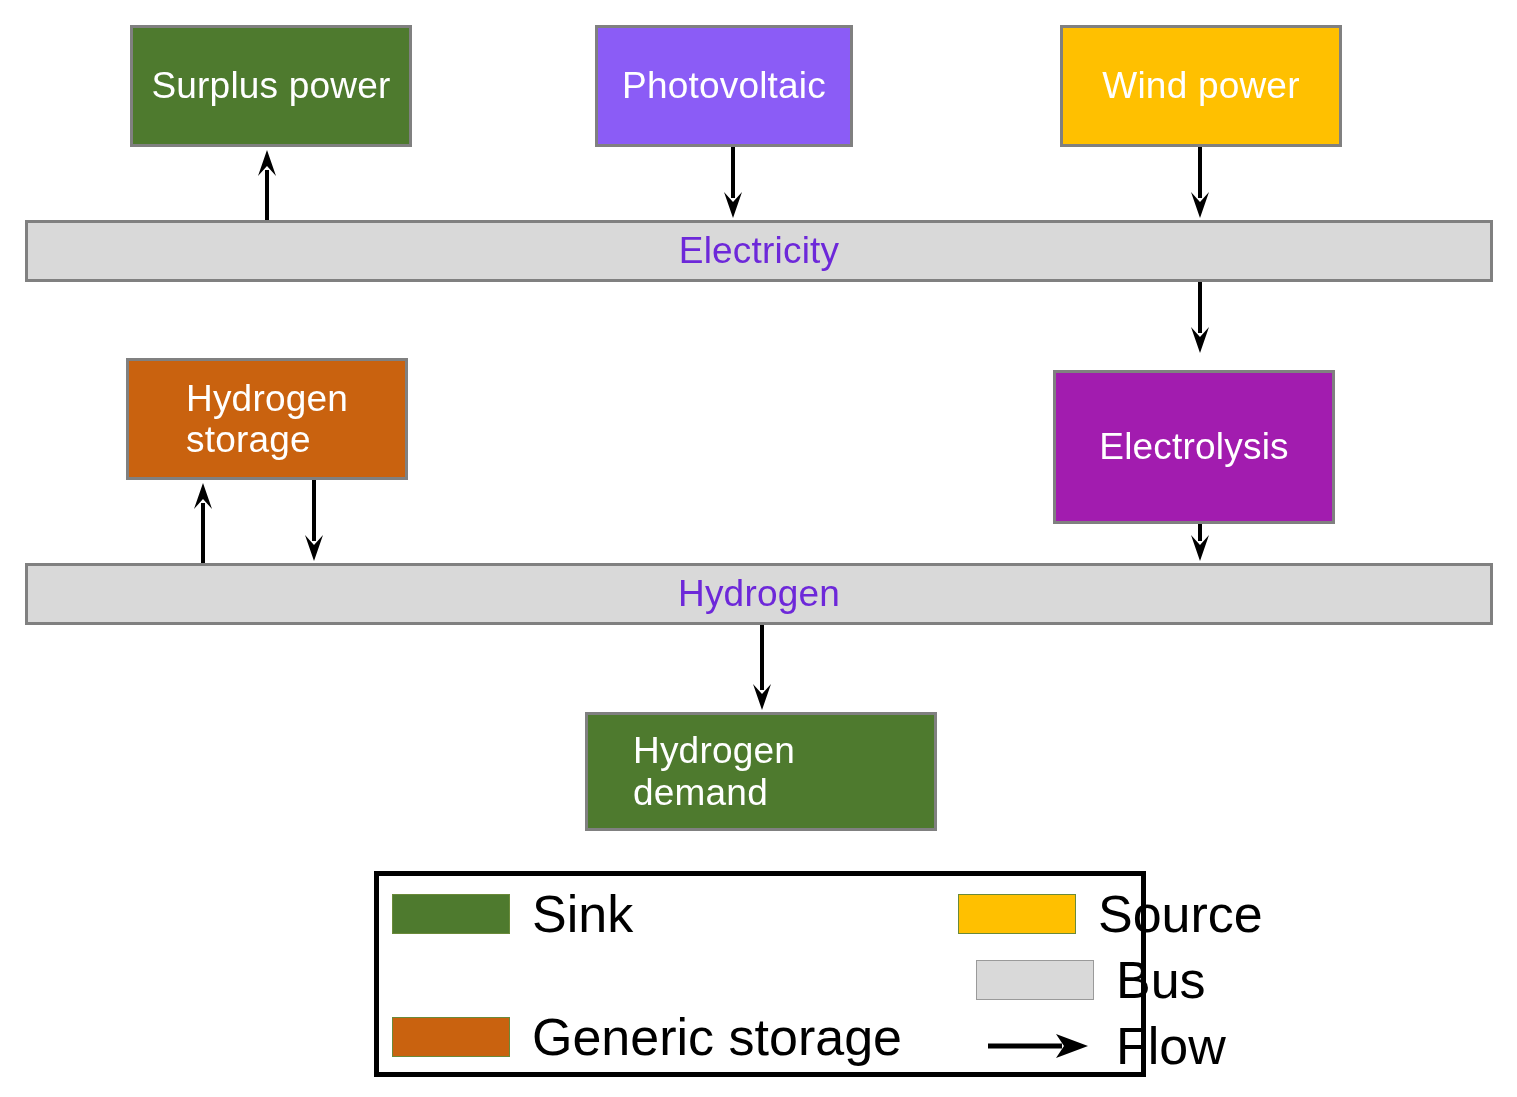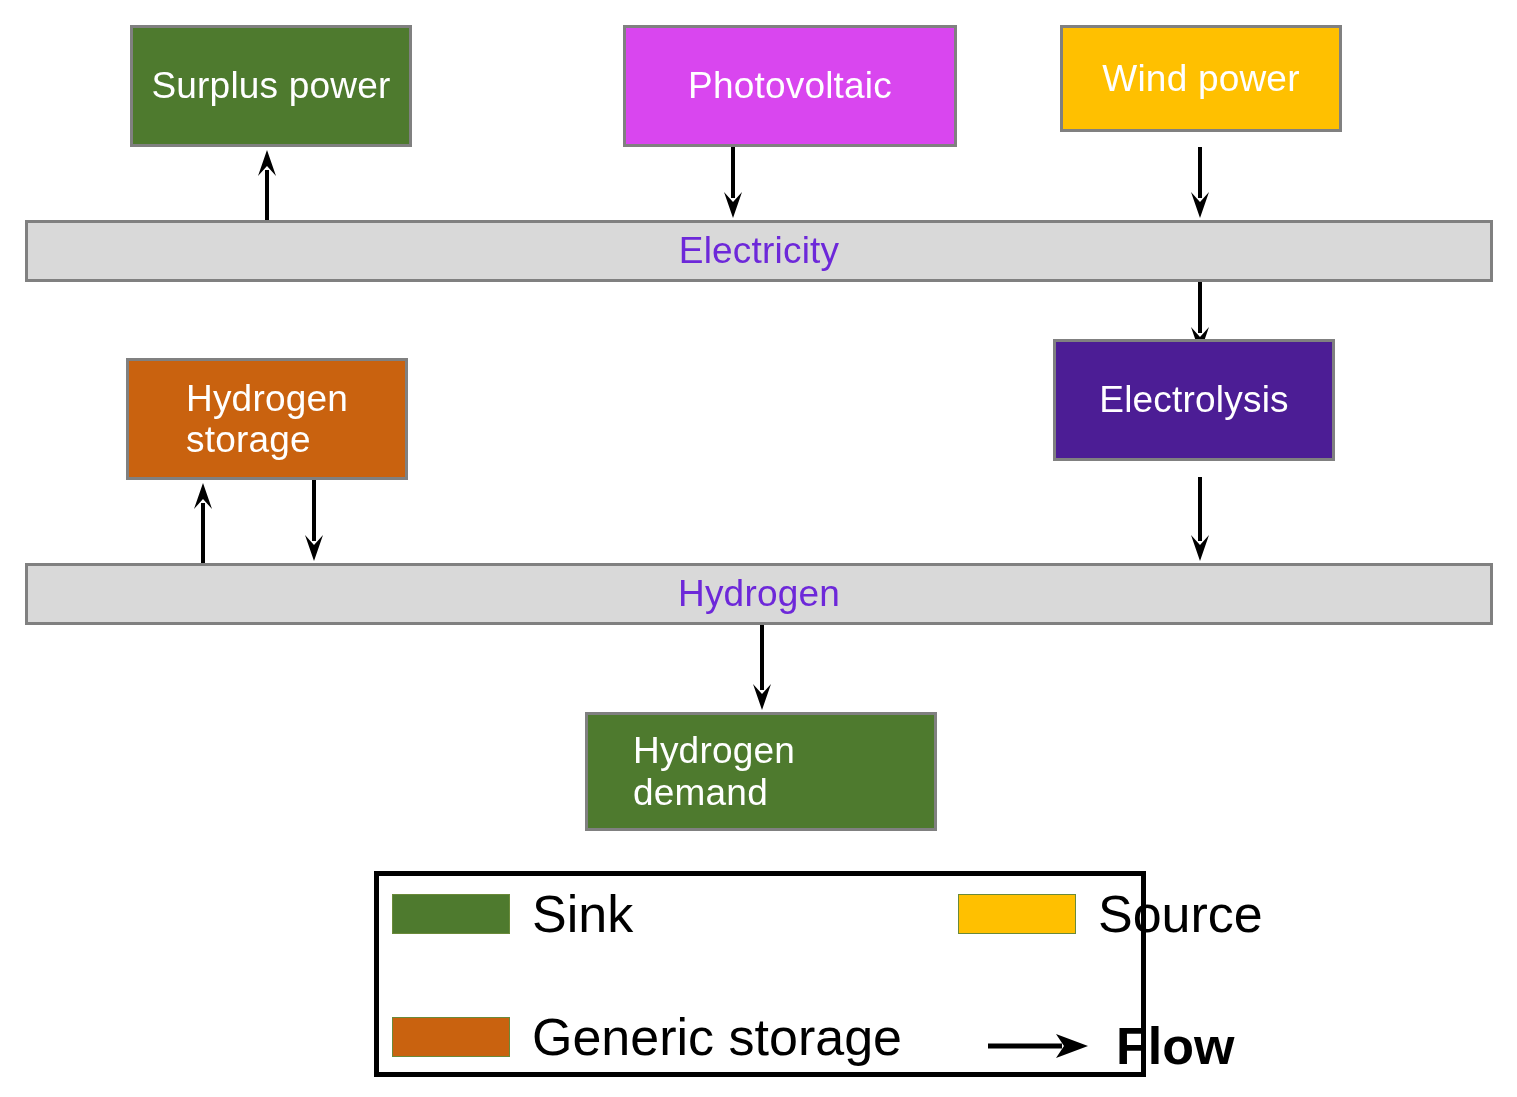--- a/index.html
+++ b/index.html
@@ -121,34 +121,34 @@
       <g>
         <line x1="762" y1="625" x2="762" y2="690" stroke="#000000" stroke-width="4"></line>
         <path d="M 762 710 L 753 684 L 762 693.88 L 771 684 Z" fill="#000000"></path>
       </g>
     </svg>
 
   <div id="nodes-layer">
       <div class="node" style="left: 130px; top: 25px; width: 282px; height: 122px; background: rgb(78, 122, 46);">
         <span class="node-label">Surplus power</span>
       </div>
-      <div class="node" style="left: 595px; top: 25px; width: 334px; height: 122px; background: #d946ef; margin-left: 28px;">
+      <div class="node" style="left: 595px; top: 25px; width: 258px; height: 122px; background: #8b5cf6;">
         <span class="node-label">Photovoltaic</span>
       </div>
-      <div class="node" style="left: 1060px; top: 25px; width: 282px; height: 107px; background: rgb(255, 192, 0);">
+      <div class="node" style="left: 1060px; top: 25px; width: 282px; height: 122px; background: rgb(255, 192, 0);">
         <span class="node-label">Wind power</span>
       </div>
       <div class="node bus" style="left: 25px; top: 220px; width: 1468px; height: 62px; background: rgb(217, 217, 217);">
         <span class="node-label">Electricity</span>
       </div>
       <div class="node" style="left: 126px; top: 358px; width: 282px; height: 122px; background: rgb(201, 98, 15);">
         <span class="node-label">Hydrogen
 storage</span>
       </div>
-      <div class="node" style="left: 1053px; top: 339px; width: 282px; height: 122px; background: #4c1d95;">
+      <div class="node" style="left: 1053px; top: 370px; width: 282px; height: 154px; background: #a21caf;">
         <span class="node-label">Electrolysis</span>
       </div>
       <div class="node bus" style="left: 25px; top: 563px; width: 1468px; height: 62px; background: rgb(217, 217, 217);">
         <span class="node-label">Hydrogen</span>
       </div>
       <div class="node" style="left: 585px; top: 712px; width: 352px; height: 119px; background: rgb(78, 122, 46); padding-left: 45px;">
         <span class="node-label">Hydrogen demand</span>
       </div>
     </div>
 
@@ -159,21 +159,25 @@
           <span class="legend-text">Sink</span>
         </div>
         <div class="legend-item" style="left: 13px; top: 135px;">
           <div class="legend-swatch" style="background: rgb(201, 98, 15);"></div>
           <span class="legend-text">Generic storage</span>
         </div>
         <div class="legend-item" style="left: 579px; top: 12px;">
           <div class="legend-swatch" style="background: rgb(255, 192, 0);"></div>
           <span class="legend-text">Source</span>
         </div>
-        <div class="legend-item" style="left: 597px; top: 144px; font-weight: bold;">
+        <div class="legend-item" style="left: 597px; top: 78px;">
+          <div class="legend-swatch bus-swatch" style="background: rgb(217, 217, 217);"></div>
+          <span class="legend-text">Bus</span>
+        </div>
+        <div class="legend-item" style="left: 597px; top: 144px;">
           <div class="legend-arrow-wrap"><svg width="118" height="40" viewBox="0 0 118 40" xmlns="http://www.w3.org/2000/svg">
               <line x1="12" y1="20" x2="86" y2="20" stroke="#000000" stroke-width="5"></line>
               <path d="M 112 20 L 80 8 L 88 20 L 80 32 Z" fill="#000000"></path>
             </svg></div>
           <span class="legend-text">Flow</span>
         </div>
       </div>
   </div>
 
 </div>

